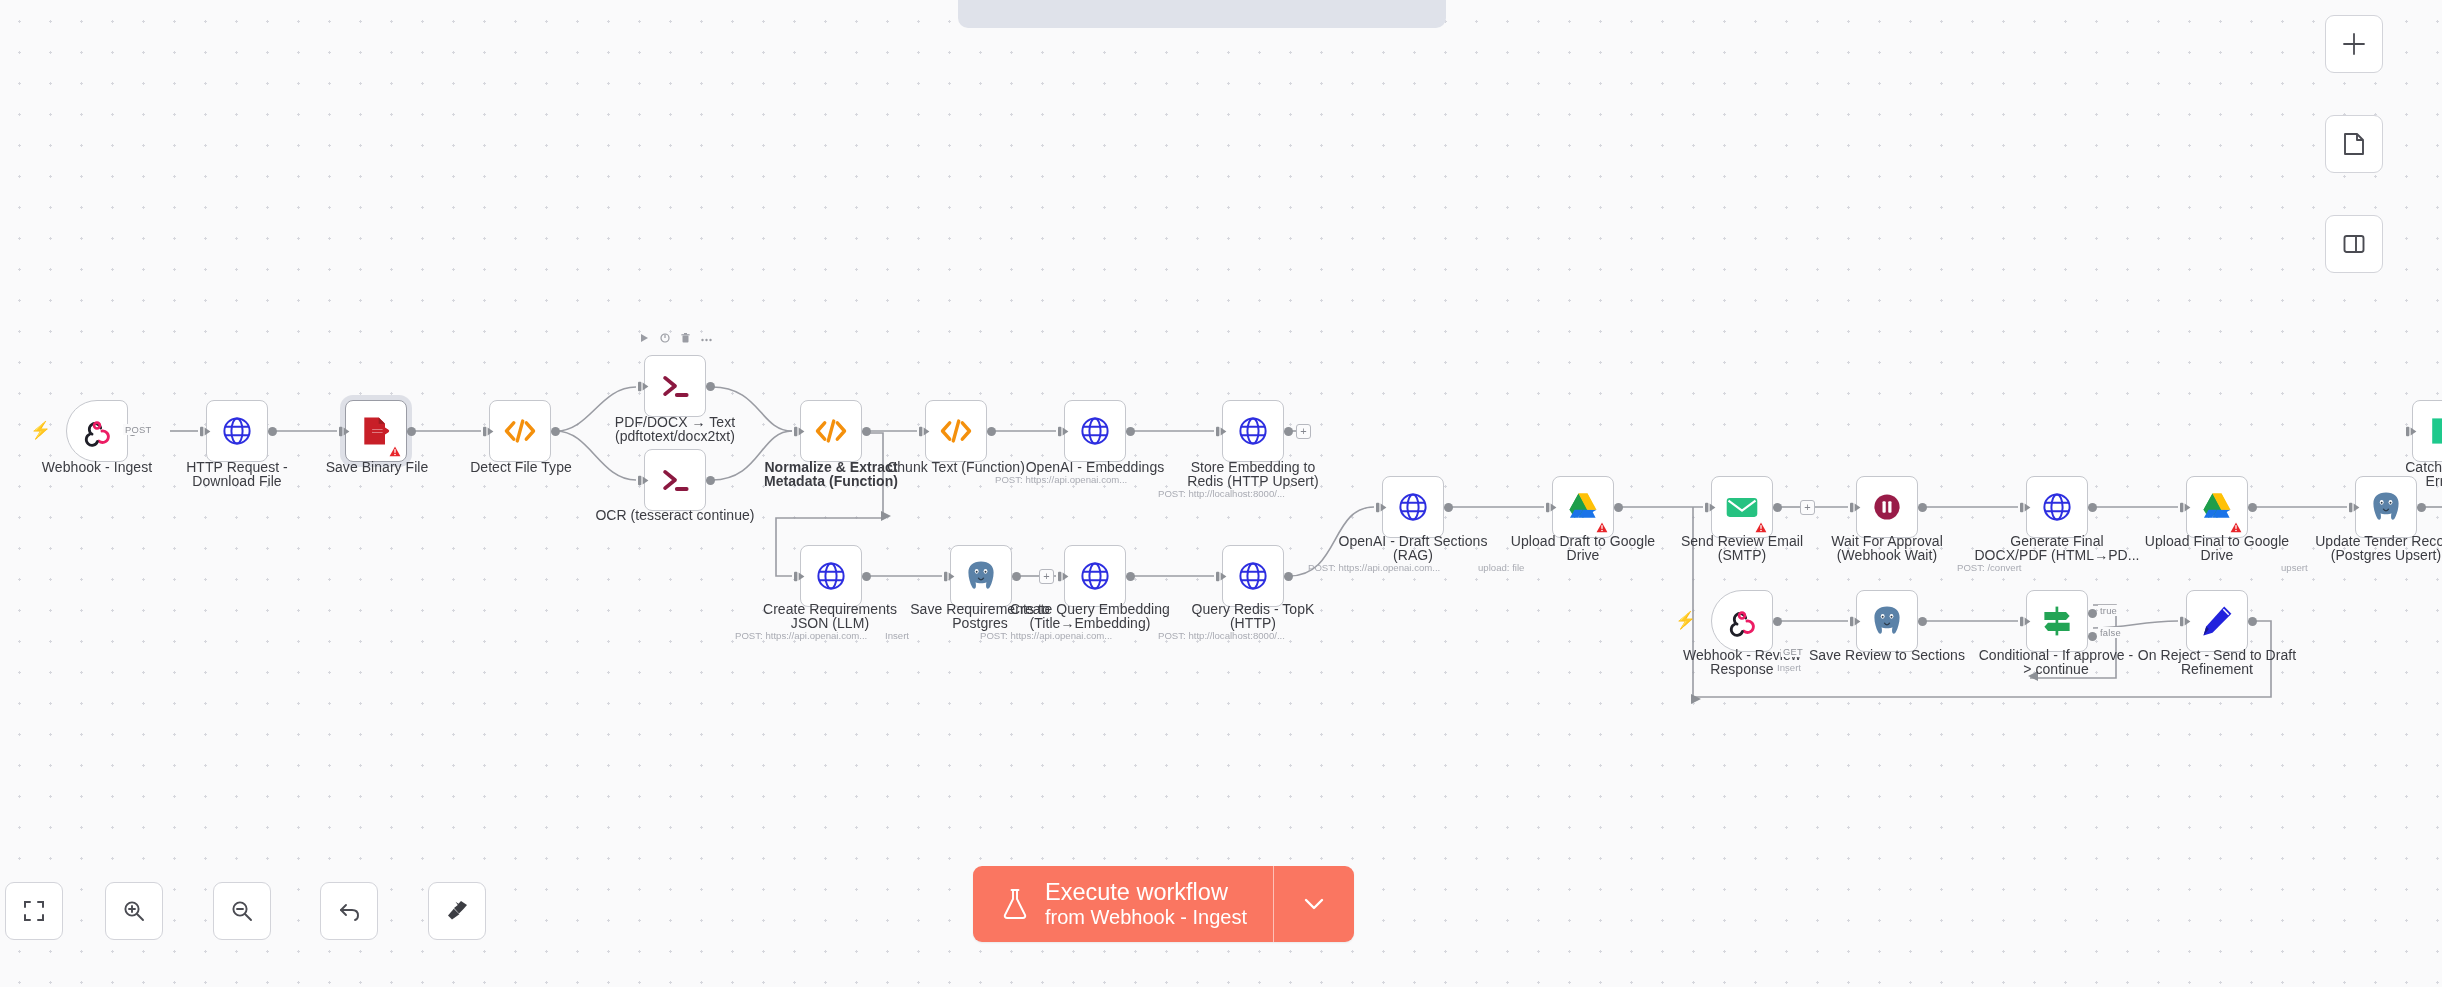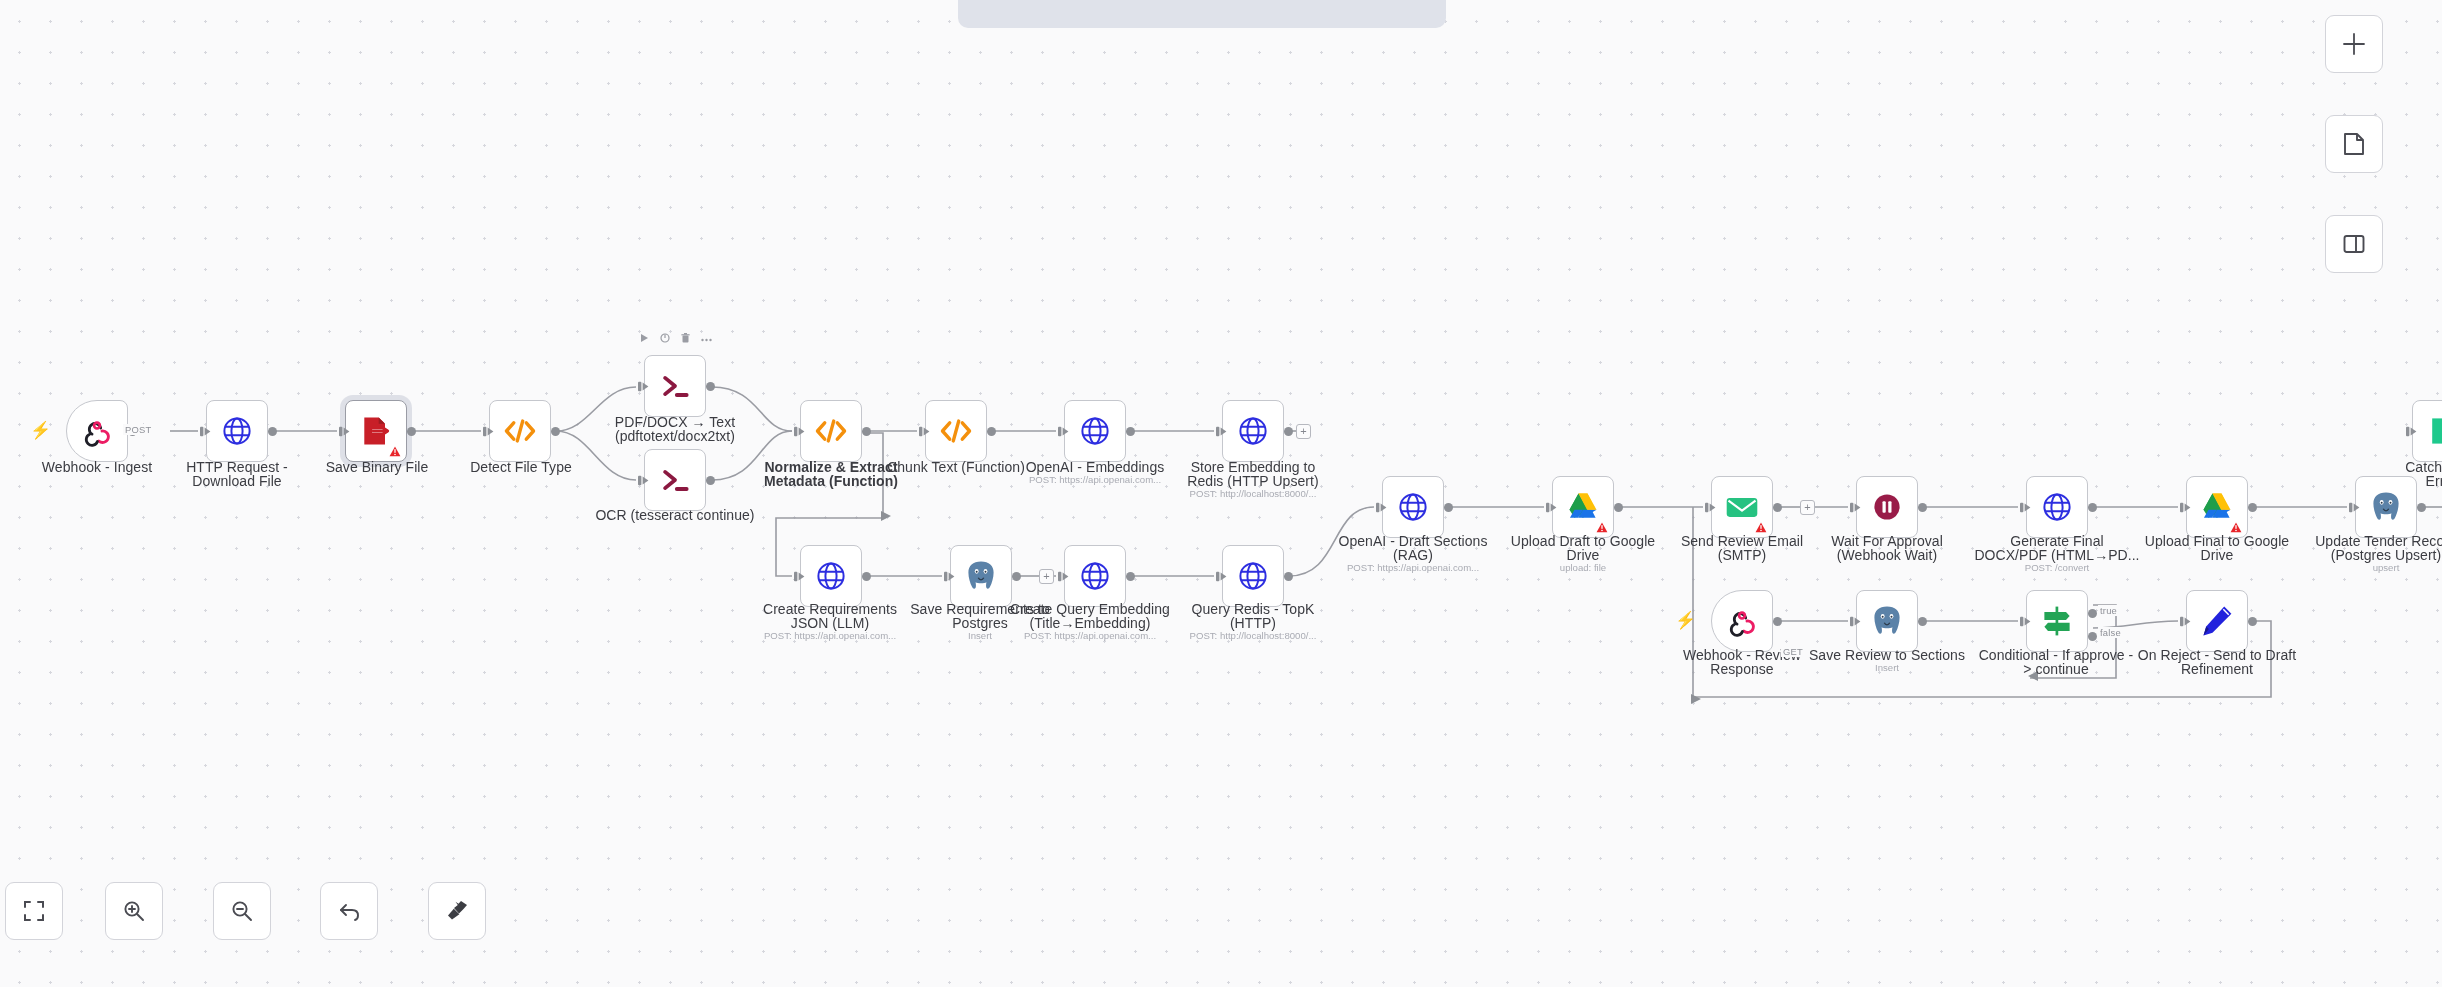--- a/index.html
+++ b/index.html
@@ -45,21 +45,20 @@
     text-align:center;
     font-size:14px;
     line-height:14px;
     color:#3b3c42;
     letter-spacing:.05px;
     white-space:pre-line;
     pointer-events:none;
   }
   .sublabel {
     position:absolute;
-    text-align:center;
     font-size:9.6px;
     line-height:12px;
     color:#a9abb3;
     white-space:nowrap;
     overflow:hidden;
     pointer-events:none;
   }
   
   .dot {
     position:absolute;
@@ -701,14 +700,32 @@
         <path d="M4,11 L15,11 C19,11 21,13.4 21,16.5 C21,19 19.6,20.5 18,21"></path>
       </svg>
   </div>
   <div class="sqbtn" style="left:428px;top:882px;">
     <svg width="24" height="24" viewBox="0 0 24 24">
         <path d="M16,2 L13.5,4.8 L10.5,2.8 L12.8,6 L9,9 L14,14.5 L18.5,10 L22,6 Z" fill="#3c3d43"></path>
         <path d="M8.8,9.8 L3,16.5 L7,20.5 L14.4,15.2 Z" fill="#3c3d43"></path>
       </svg>
   </div>
 
+  <div id="exec-wrap">
+    <div id="exec-main">
+      <svg width="28" height="34" viewBox="0 0 28 34" fill="none" stroke="#fff" stroke-width="1.9" stroke-linejoin="round" stroke-linecap="round">
+        <path d="M10.5,3 L17.5,3"></path>
+        <path d="M12,3 L12,12 L4,28 C3.2,29.8 4.4,31 6.2,31 L21.8,31 C23.6,31 24.8,29.8 24,28 L16,12 L16,3"></path>
+      </svg>
+      <div id="exec-text">
+        <div id="exec-l1">Execute workflow</div>
+        <div id="exec-l2">from Webhook - Ingest</div>
+      </div>
+    </div>
+    <div id="exec-divider"></div>
+    <div id="exec-caret">
+      <svg width="30" height="18" viewBox="0 0 30 18" fill="none" stroke="#fff" stroke-width="2.4" stroke-linecap="round" stroke-linejoin="round">
+          <path d="M7,5 L15,13 L23,5"></path>
+        </svg>
+    </div>
+  </div>
 
 </div>
 
 </body></html>

